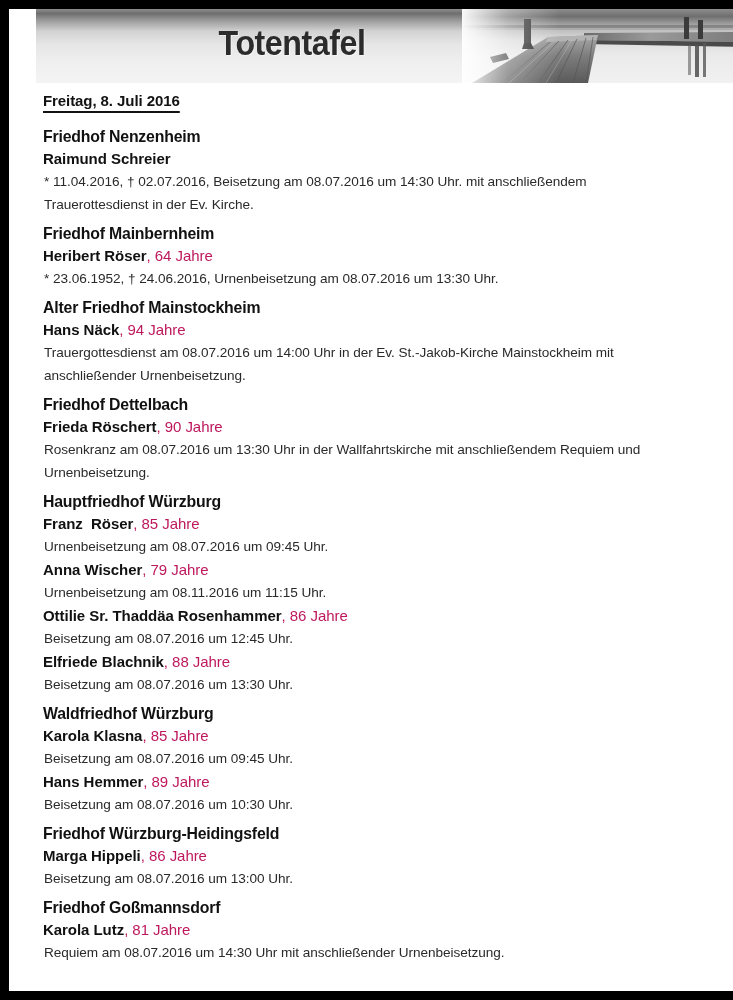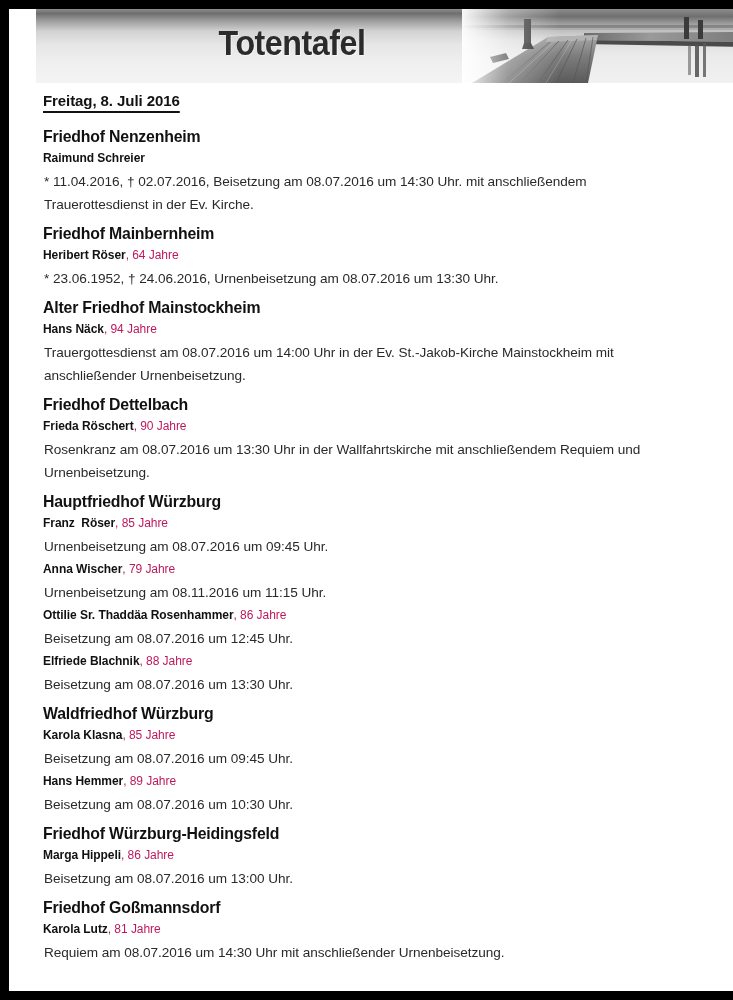--- a/index.html
+++ b/index.html
@@ -116,21 +116,21 @@
     line-height: 20px;
     transform: scaleX(0.96);
     transform-origin: left center;
   }
 
   .entry {
     margin: 0 0 1px 0;
   }
 
   .entry-person {
-    font-size: 12px;
+    font-size: 15px;
     color: #1b1b1b;
     line-height: 21px;
     margin: 0;
     letter-spacing: -0.05px;
   }
 
   .entry-person .person-name {
     font-weight: bold;
     color: #111111;
     white-space: pre;

